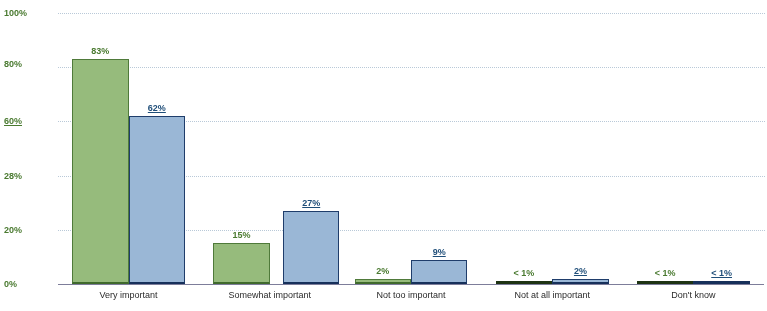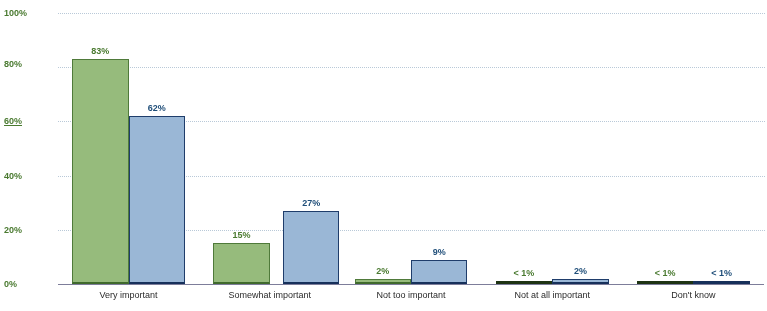--- a/index.html
+++ b/index.html
@@ -87,42 +87,42 @@
   .vlabel {
     position:absolute;
     left:50%;
     transform:translateX(-50%);
     font-size:9px;
     font-weight:bold;
     white-space:nowrap;
     line-height:10px;
   }
   .vlabel.green { color:#4a7a30; }
-  .vlabel.blue  { color:#1f4e79; }
+  .vlabel.blue  { color:#1f4e79;text-decoration:underline; }
 
   
   .catlabel {
     position:absolute;
     top:290px;
     font-size:9px;
     color:#2b2b2b;
     text-align:center;
     white-space:nowrap;
     line-height:11px;
   }
 </style>
 </head>
 <body>
 
 <div id="chart-root">
 
   <div id="yticks">
       <div class="ytick" style="top: 279px;">0%</div>
       <div class="ytick" style="top: 224.8px;">20%</div>
-      <div class="ytick" style="top: 170.6px;">40%</div>
+      <div class="ytick" style="top: 170.6px;">28%</div>
       <div class="ytick" style="top: 116.4px; text-decoration: underline;">60%</div>
       <div class="ytick" style="top: 59px;">80%</div>
       <div class="ytick" style="top: 8px;">100%</div>
     </div>
 
   <div id="gridlines">
       <div class="gridline" style="top: 229.8px;"></div>
       <div class="gridline" style="top: 175.6px;"></div>
       <div class="gridline" style="top: 121.4px;"></div>
       <div class="gridline" style="top: 67.2px;"></div>

